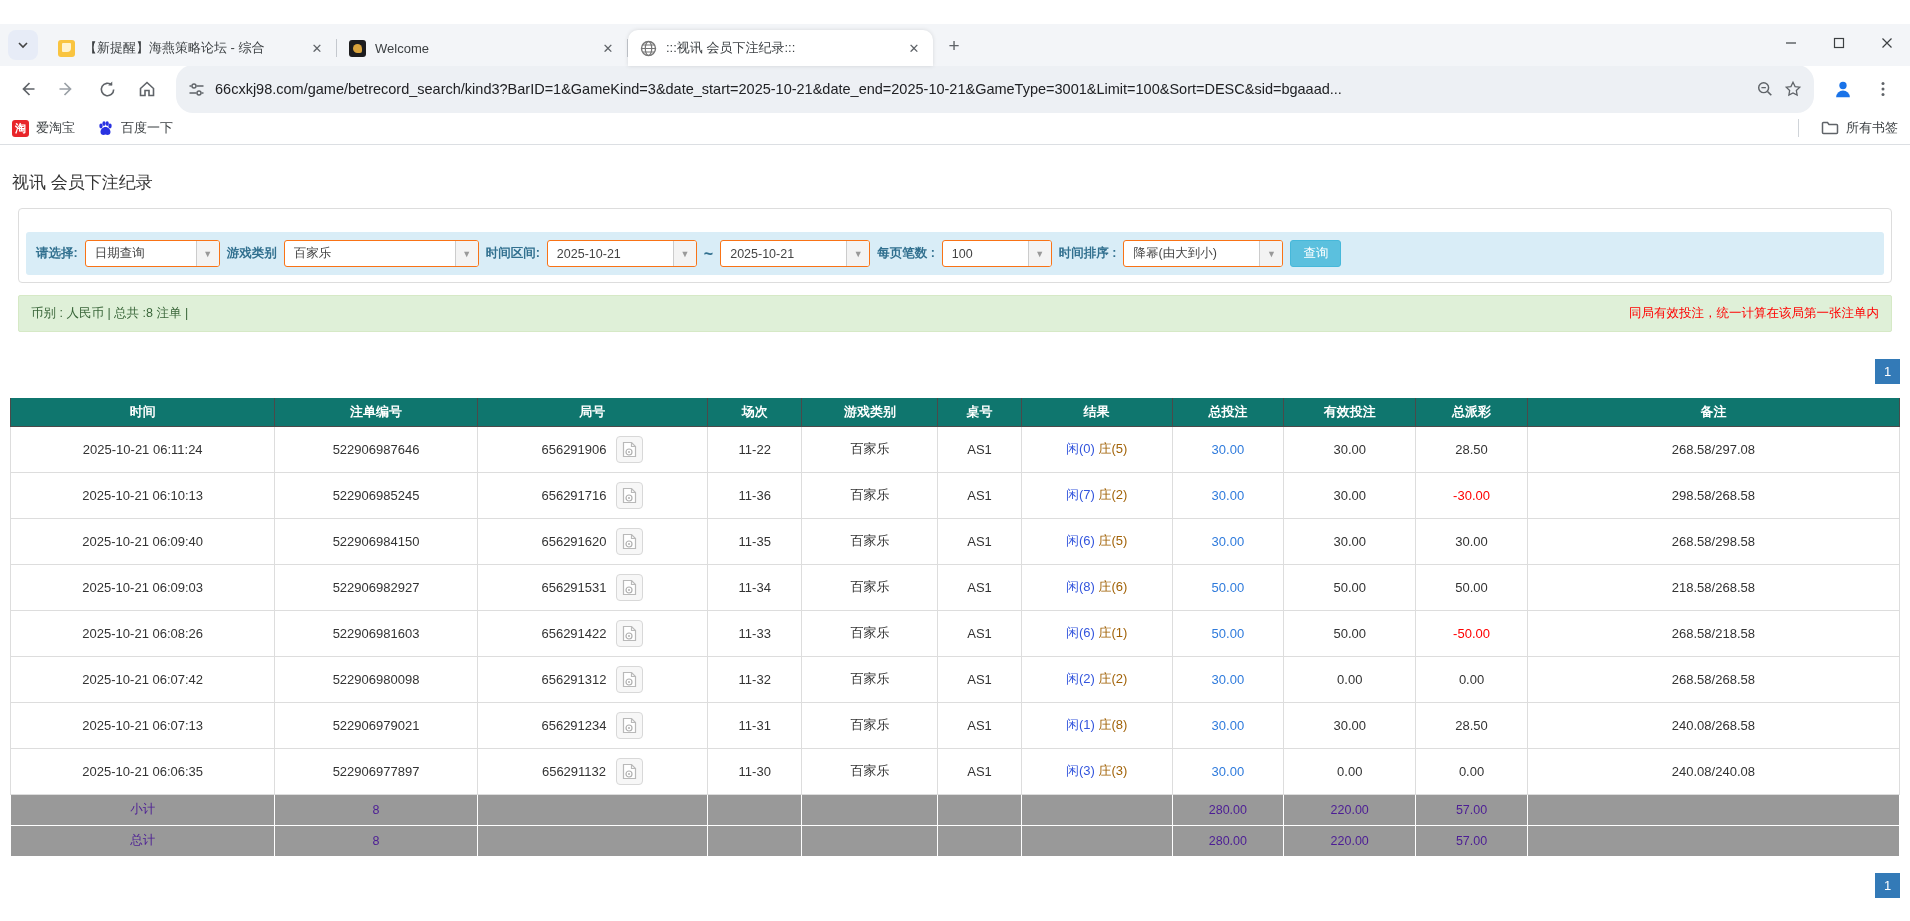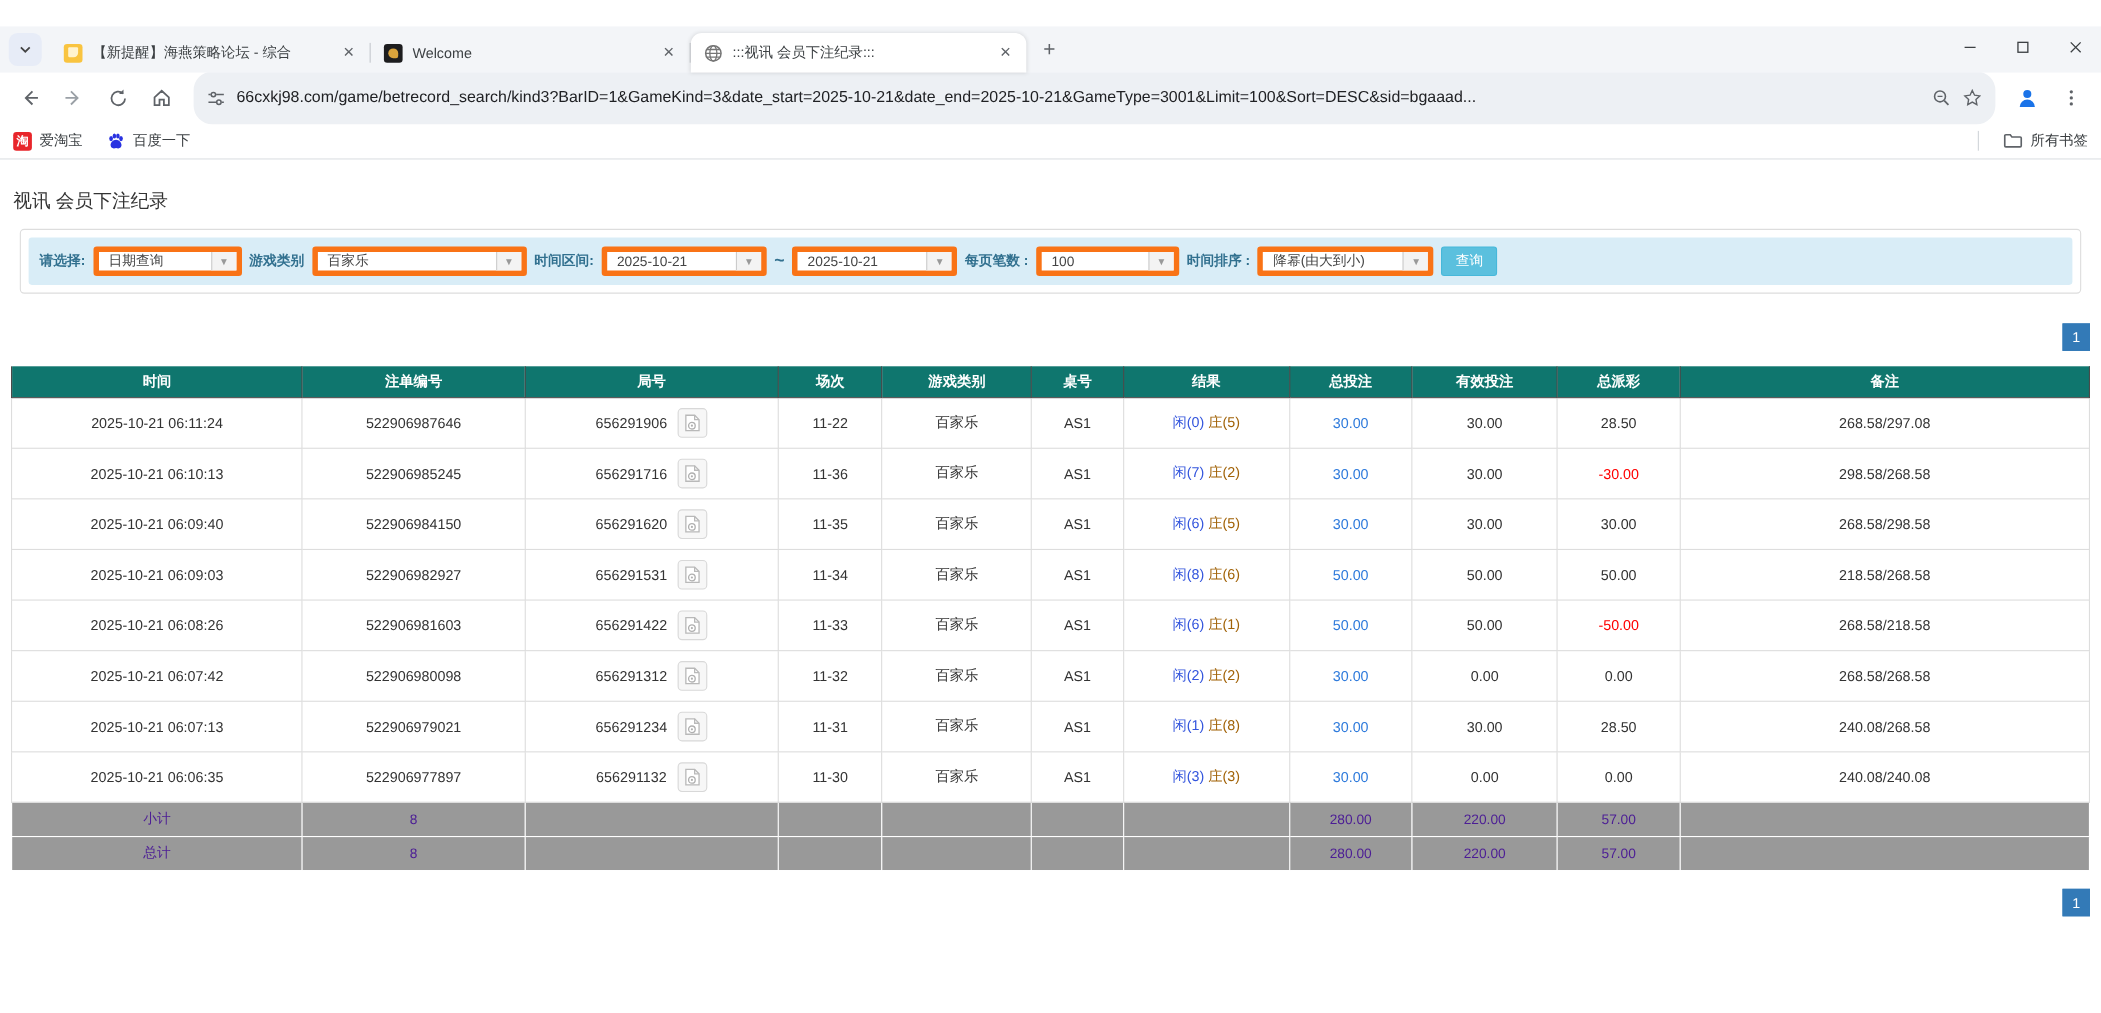--- a/index.html
+++ b/index.html
@@ -48,23 +48,23 @@
   .bm-fav { width:17px; height:17px; border-radius:3px; display:flex; align-items:center; justify-content:center; }
   .bm-taobao { background:#e8252a; color:#fff; font-size:11px; font-weight:bold; }
   .bm-spacer { flex:1; }
   .bm-divider { width:1px; height:18px; background:#d0d4d9; }
 
   
   .page { padding:0; }
   .page-title { font-size:17px; font-weight:normal; color:#333; margin:26px 0 14px 12px; }
 
   .filter-box { margin:0 18px; border:1px solid #ddd; border-radius:4px; padding:7px; background:#fff; }
-  .filter-bar { background:#d9edf7; border-radius:3px; padding:8px 10px; display:flex; align-items:center; gap:7px; }
+  .filter-bar { background:#d9edf7; border-radius:3px; padding:8px 10px; display:flex; align-items:center; gap:7px;margin-top:16px; }
   .f-label { color:#31708f; font-weight:bold; font-size:12.5px; white-space:nowrap; }
-  .combo { display:flex; align-items:stretch; height:27px; background:#fff; border:5px solid #f97316; border-radius:3px; overflow:hidden; cursor:pointer; }
+  .combo { display:flex; align-items:stretch; height:27px; background:#fff; border:1px solid #f97316; border-radius:3px; overflow:hidden; cursor:pointer; }
   .combo-value { display:flex; align-items:center; padding:0 9px; font-size:12.5px; color:#444; flex:1; white-space:nowrap; }
   .combo-arrow { width:23px; border-left:1px solid #ccc; background:#f3f3f3; color:#999; display:flex; align-items:center; justify-content:center; font-size:9px; }
   .tilde { color:#31708f; font-weight:bold; }
   .search-btn { background:#5bc0de; color:#fff; border:1px solid #46b8da; border-radius:3px; height:27px; padding:0 12px; font-size:12.5px; cursor:pointer; }
 
   .summary-bar { margin:12px 18px 0; background:#dff0d8; border:1px solid #d6e9c6; border-radius:2px; padding:9px 12px; display:flex; justify-content:space-between; align-items:center; font-size:12.5px; }
   .summary-left { color:#3a663a; }
   .summary-right { color:#ff0000; }
 
   .pager { display:flex; justify-content:flex-end; margin:0 10px; }
@@ -243,35 +243,39 @@
         <span class="combo-value">2025-10-21</span>
         <span class="combo-arrow">▼</span>
       </div>
       <span class="tilde">~</span>
       <div class="combo" style="width:150px">
         <span class="combo-value">2025-10-21</span>
         <span class="combo-arrow">▼</span>
       </div>
 
       <span class="f-label">每页笔数 :</span>
-      <div class="combo" style="width:130px">
+      <div class="combo" style="width:110px">
         <span class="combo-value">100</span>
         <span class="combo-arrow">▼</span>
       </div>
 
       <span class="f-label">时间排序 :</span>
       <div class="combo" style="width:160px">
         <span class="combo-value">降幂(由大到小)</span>
         <span class="combo-arrow">▼</span>
       </div>
 
       <button class="search-btn">查询</button>
     </div>
   </div>
 
+  <div class="summary-bar">
+    <span class="summary-left">币别 : 人民币 | 总共 :8 注单 |</span>
+    <span class="summary-right">同局有效投注，统一计算在该局第一张注单内</span>
+  </div>
 
   <div class="pager top">
     <span class="page-num">1</span>
   </div>
 
   <table class="bet-table">
     <colgroup>
       <col style="width:14%">
         <col style="width:10.7%">
         <col style="width:12.2%">

